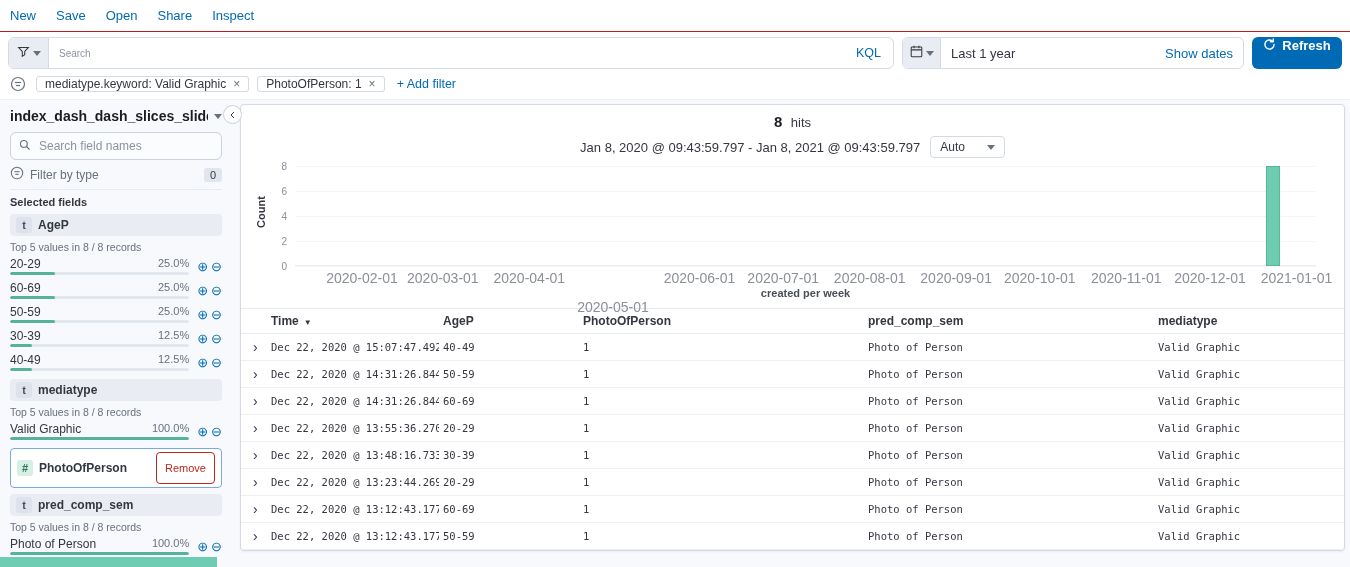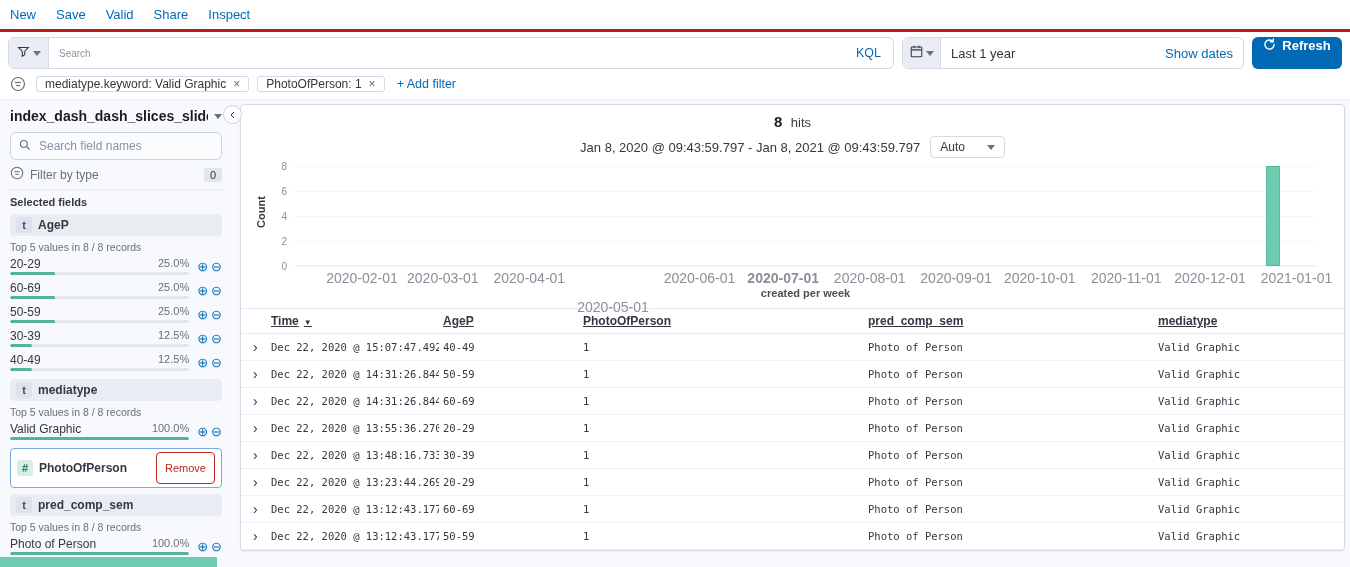--- a/index.html
+++ b/index.html
@@ -7,21 +7,21 @@
   body {
     width:1350px; height:567px; overflow:hidden;
     font-family:"Liberation Sans", sans-serif;
     background:#fff; color:#343741;
   }
   .app { display:flex; flex-direction:column; width:1350px; height:567px; }
 
   
   .top-nav {
     height:32px; display:flex; align-items:center; gap:20px;
-    padding:0 10px; background:#fff; border-bottom:3px solid #b91c1c;
+    padding:0 10px; background:#fff; border-bottom:1px solid #b91c1c;
     flex:0 0 auto;
   }
   .nav-link { color:#006BB4; font-size:13px; text-decoration:none; cursor:pointer; }
 
   
   .query-row {
     display:flex; gap:8px; padding:5px 8px; background:#fff; flex:0 0 auto; align-items:center;
   }
   .query-ctrl {
     flex:1; height:32px; display:flex; align-items:center;
@@ -156,21 +156,21 @@
   .gridline { position:absolute; left:0; right:0; height:1px; background:#F2F5F9; }
   .baseline { position:absolute; left:0; right:0; bottom:0; height:1px; background:#EAEDF3; }
   .bar { position:absolute; bottom:0; width:14px; border:1px solid #57B893; cursor:pointer; }
   .xaxis { position:absolute; left:44px; right:18px; top:110px; height:13px; }
   .xtick { position:absolute; transform:translateX(-50%); font-size:14px; color:#8A8F98; white-space:nowrap; }
   .xtitle { position:absolute; left:44px; right:18px; top:127px; text-align:center; font-size:11px; font-weight:600; color:#4A4F57; }
 
   .table { flex:1; display:flex; flex-direction:column; overflow:hidden; margin-top:2px; }
   .thead, .tr { display:grid; grid-template-columns:26px 172px 140px 285px 290px 1fr; }
   .thead { border-top:1px solid #E6EBF2; border-bottom:1px solid #E6EBF2; flex:0 0 auto; }
-  .th { font-size:12px; font-weight:700; color:#343741; padding:5px 4px; cursor:pointer; white-space:nowrap;text-decoration:underline; }
+  .th { font-size:12px; font-weight:700; color:#343741; padding:5px 4px; cursor:pointer; white-space:nowrap; }
   .sort-arrow { font-size:8px; margin-left:5px; color:#343741; }
   .tbody { overflow:hidden; }
   .tr { border-bottom:1px solid #EDF0F5; align-items:center; height:27px; cursor:pointer; }
   .td {
     font-family:"DejaVu Sans Mono", monospace; font-size:10.5px; color:#343741;
     padding:0 4px; white-space:nowrap; overflow:hidden;
   }
   .expand-caret { color:#343741; font-size:14px; padding-left:8px; font-family:"Liberation Sans",sans-serif; cursor:pointer; }
 
   .chev {
@@ -180,21 +180,21 @@
   }
 </style>
 </head>
 <body>
 
 <div class="app">
 
   <nav class="top-nav" id="top-nav">
       <a class="nav-link" href="#">New</a>
       <a class="nav-link" href="#">Save</a>
-      <a class="nav-link" href="#">Valid</a>
+      <a class="nav-link" href="#">Open</a>
       <a class="nav-link" href="#">Share</a>
       <a class="nav-link" href="#">Inspect</a>
     </nav>
 
   <div class="query-row">
     <div class="query-ctrl">
       <button class="qmenu">
         <span>
           <svg width="13" height="13" viewBox="0 0 16 16">
               <path d="M2 3h12l-4.5 5v4l-3 2V8z" fill="none" stroke="#343741" stroke-width="1.3"></path>
@@ -465,21 +465,21 @@
             <div class="gridline" style="top: 25px;"></div>
             <div class="gridline" style="top: 0px;"></div>
             <div class="bar" style="left: 95.082%; height: 100px; background: rgb(109, 204, 177);"></div>
           </div>
         <div id="xaxis" class="xaxis">
             <div class="xtick" style="left: 6.55738%;">2020-02-01</div>
             <div class="xtick" style="left: 14.4809%;">2020-03-01</div>
             <div class="xtick" style="left: 22.9508%;">2020-04-01</div>
             <div class="xtick" style="left: 31.1475%; margin-top: 29px;">2020-05-01</div>
             <div class="xtick" style="left: 39.6175%;">2020-06-01</div>
-            <div class="xtick" style="left: 47.8142%; font-weight: bold;">2020-07-01</div>
+            <div class="xtick" style="left: 47.8142%;">2020-07-01</div>
             <div class="xtick" style="left: 56.2842%;">2020-08-01</div>
             <div class="xtick" style="left: 64.7541%;">2020-09-01</div>
             <div class="xtick" style="left: 72.9508%;">2020-10-01</div>
             <div class="xtick" style="left: 81.4208%;">2020-11-01</div>
             <div class="xtick" style="left: 89.6175%;">2020-12-01</div>
             <div class="xtick" style="left: 98.0874%;">2021-01-01</div>
           </div>
         <div class="xtitle">created per week</div>
       </div>
 

